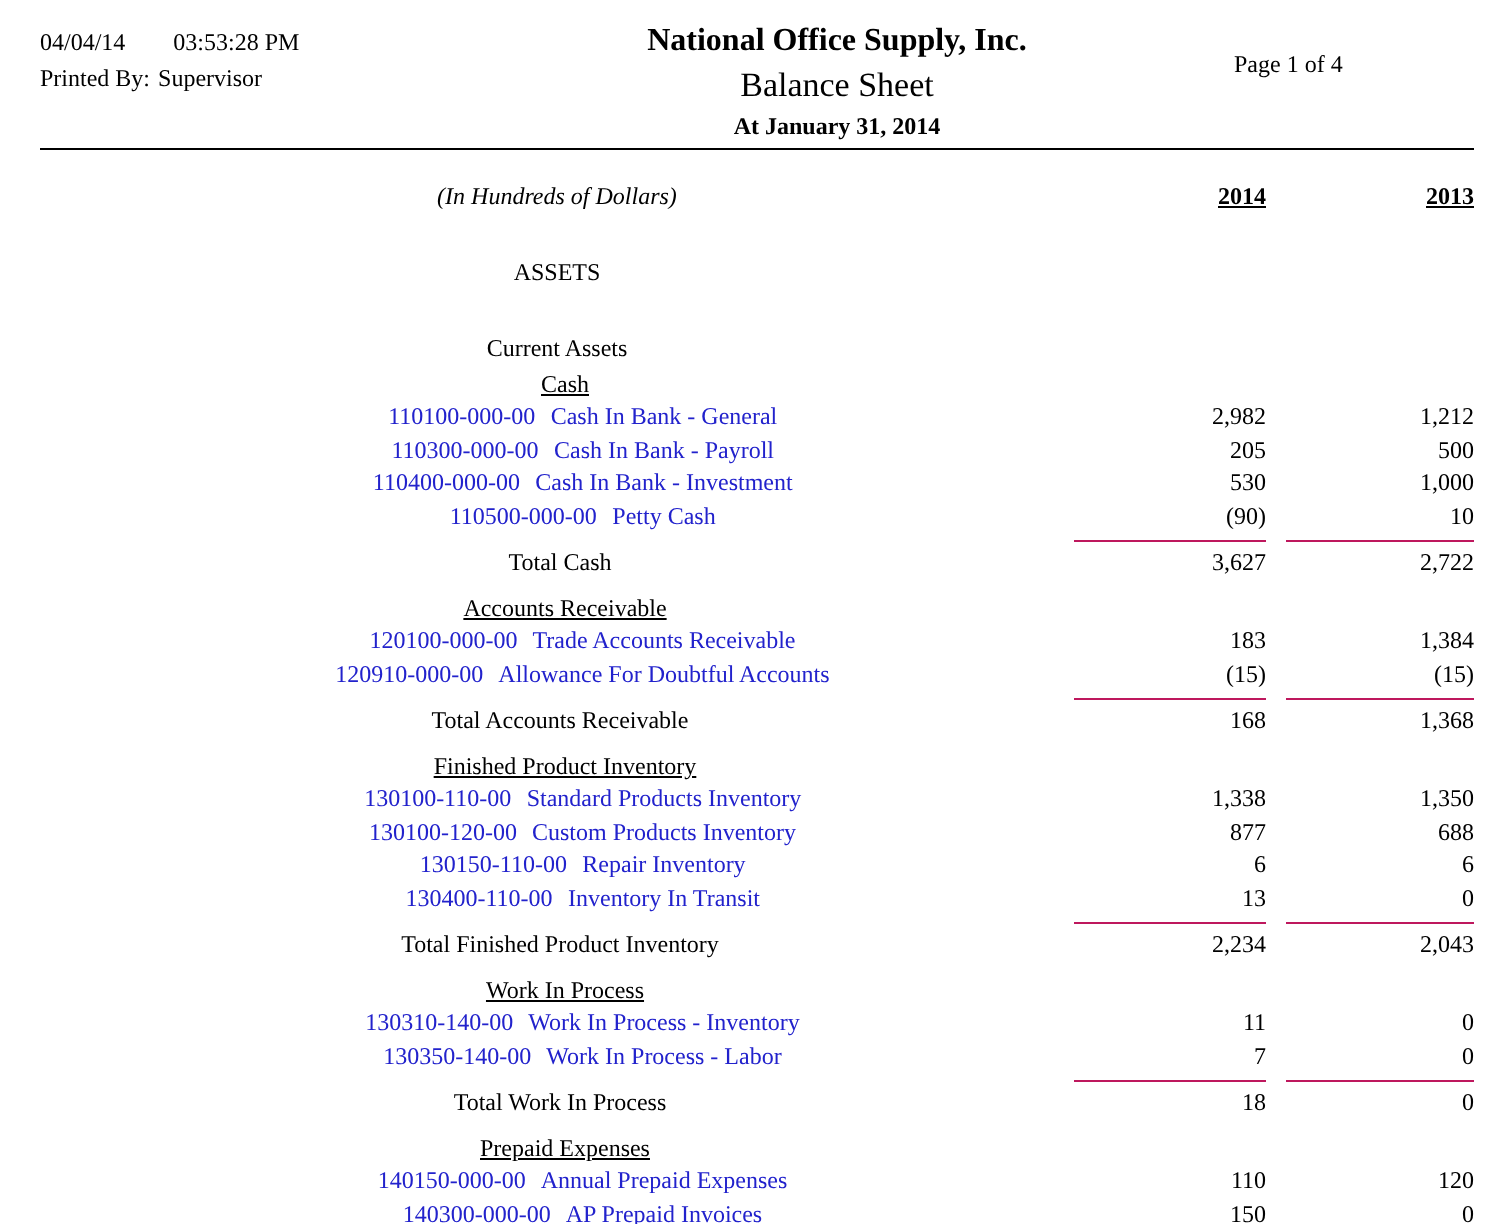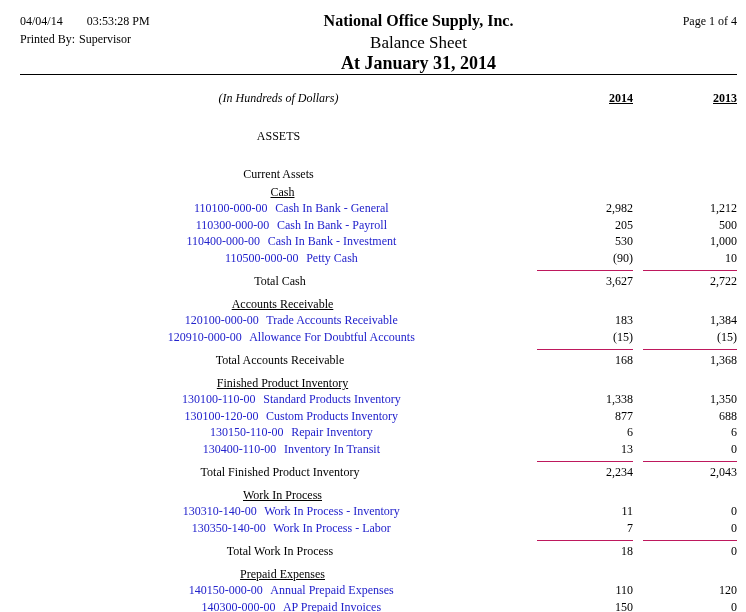--- a/index.html
+++ b/index.html
@@ -17,22 +17,22 @@
   
   .hdr { display: flex; align-items: flex-start; }
   .hdr-left { width: 200px; flex: 0 0 auto; }
   .hdr-datetime { line-height: 18px; white-space: nowrap; }
   .hdr-datetime .time { margin-left: 24px; }
   .hdr-printedby { line-height: 18px; white-space: nowrap; }
   .hdr-printedby span + span { margin-left: 4px; }
   .hdr-center { flex: 1 1 auto; text-align: center; }
   .company { font-weight: bold; font-size: 16px; line-height: 18px; }
   .title   { font-weight: normal; font-size: 17px; line-height: 25px; }
-  .subtitle{ font-weight: bold; font-size: 18px; line-height: 16px; }
-  .hdr-right { width: 120px; flex: 0 0 auto; text-align: right; line-height: 18px; }
+  .subtitle{ font-weight: bold; font-size: 12px; line-height: 16px; }
+  .hdr-right { width: 120px; flex: 0 0 auto; text-align: left; line-height: 18px; margin-top: 11px; }
   .hdr-rule { border-top: 1px solid #000; margin-top: 3px; }
 
   
   .row { display: flex; align-items: baseline; line-height: 16px; }
   .lbl { flex: 1 1 auto; white-space: nowrap; overflow: hidden; text-align: center; }
   .val { flex: 0 0 auto; width: 96px; text-align: right; white-space: nowrap; }
   .val2 { width: 94px; margin-left: 10px; }
 
   
   .colhead { margin-top: 15px; }

